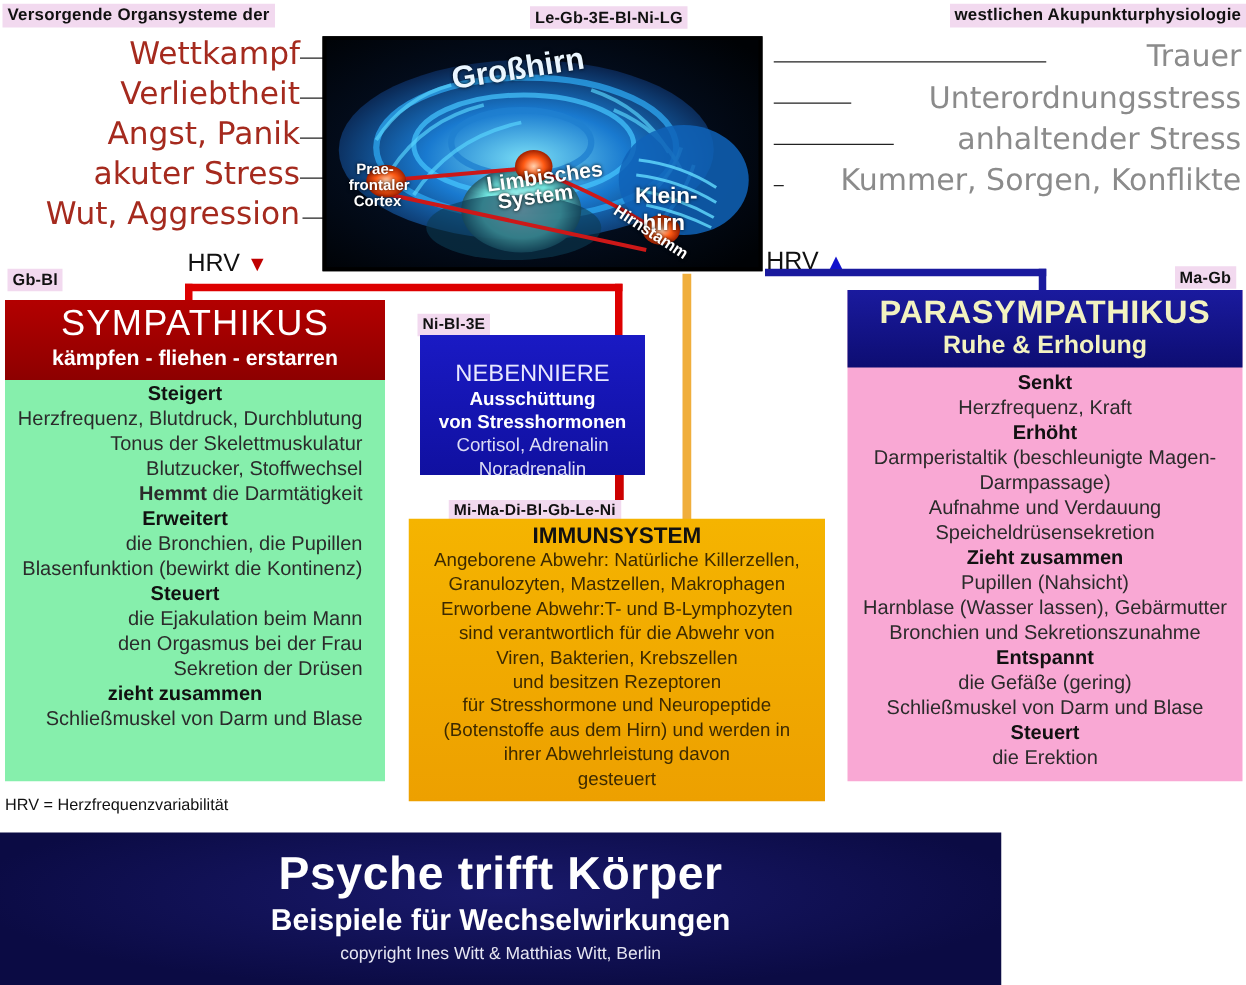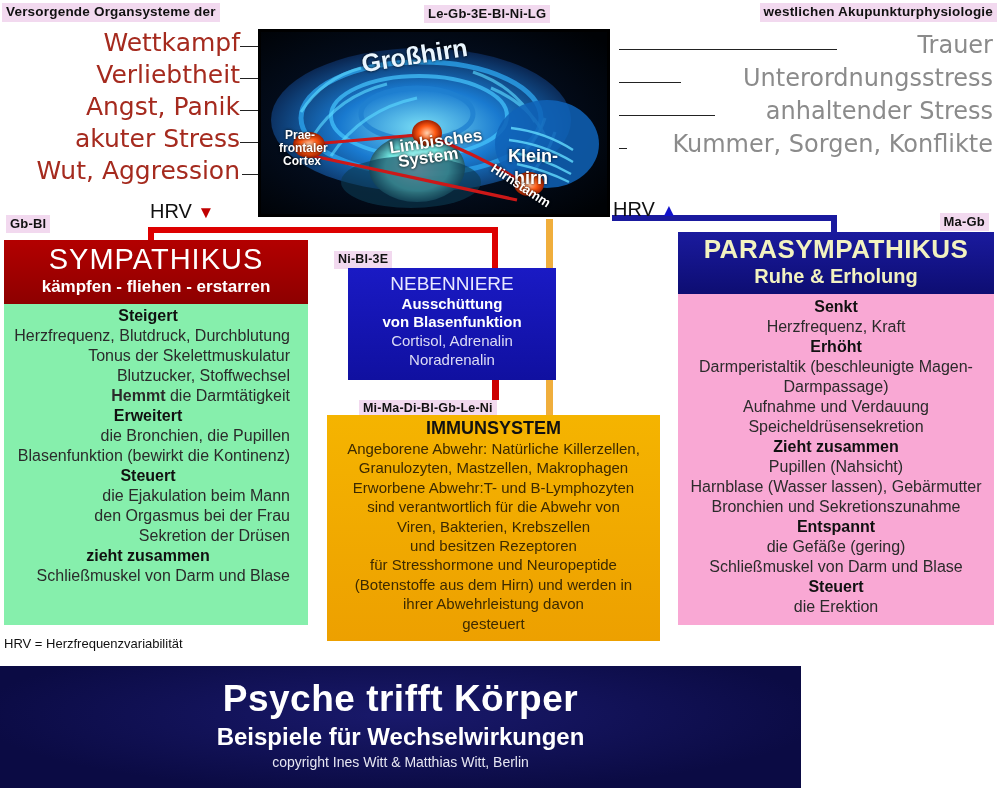--- a/index.html
+++ b/index.html
@@ -102,23 +102,23 @@
     background:linear-gradient(180deg,#b30000 0%,#8d0000 100%);
   }
   #symp .head .t1{font-size:29px;letter-spacing:1px;line-height:33px;font-weight:400;}
   #symp .head .t2{font-size:17px;font-weight:bold;line-height:21px;}
   #symp .body{padding:2px 18px 0 2px;text-align:center;color:#2b2b2b;}
   #symp .b{font-weight:bold;font-size:16px;line-height:20px;color:#111;}
   #symp .n{font-size:16px;line-height:20px;text-align:right;}
 
   
   #neben{
-    position:absolute;left:348px;top:268px;width:208px;height:112px;
+    position:absolute;left:336px;top:268px;width:180px;height:112px;
     background:#1414b0;color:#fff;text-align:center;box-sizing:border-box;
-    padding-top:4px;
+    padding-top:20px;
     background:linear-gradient(180deg,#1a1ac4 0%,#1010a0 100%);
   }
   #neben .t1{font-size:19px;line-height:23px;color:#e8e8ff;}
   #neben .t2{font-size:15px;font-weight:bold;line-height:18px;color:#fff;}
   #neben .t3{font-size:15px;line-height:19px;color:#dcdcf5;}
 
   
   #immun{
     position:absolute;left:327px;top:415px;width:333px;height:226px;
     background:#f0a800;text-align:center;box-sizing:border-box;padding-top:2px;
@@ -325,21 +325,21 @@
     <div class="n">den Orgasmus bei der Frau</div>
     <div class="n">Sekretion der Drüsen</div>
     <div class="b">zieht zusammen</div>
     <div class="n">Schließmuskel von Darm und Blase</div>
   </div>
 </div>
 
 <div id="neben">
   <div class="t1">NEBENNIERE</div>
   <div class="t2">Ausschüttung</div>
-  <div class="t2">von Blasenfunktion</div>
+  <div class="t2">von Stresshormonen</div>
   <div class="t3">Cortisol, Adrenalin</div>
   <div class="t3">Noradrenalin</div>
 </div>
 
 <div id="immun">
   <div class="t1">IMMUNSYSTEM</div>
   <div class="n">Angeborene Abwehr: Natürliche Killerzellen,</div>
   <div class="n">Granulozyten, Mastzellen, Makrophagen</div>
   <div class="n">Erworbene Abwehr:T- und B-Lymphozyten</div>
   <div class="n">sind verantwortlich für die Abwehr von</div>

